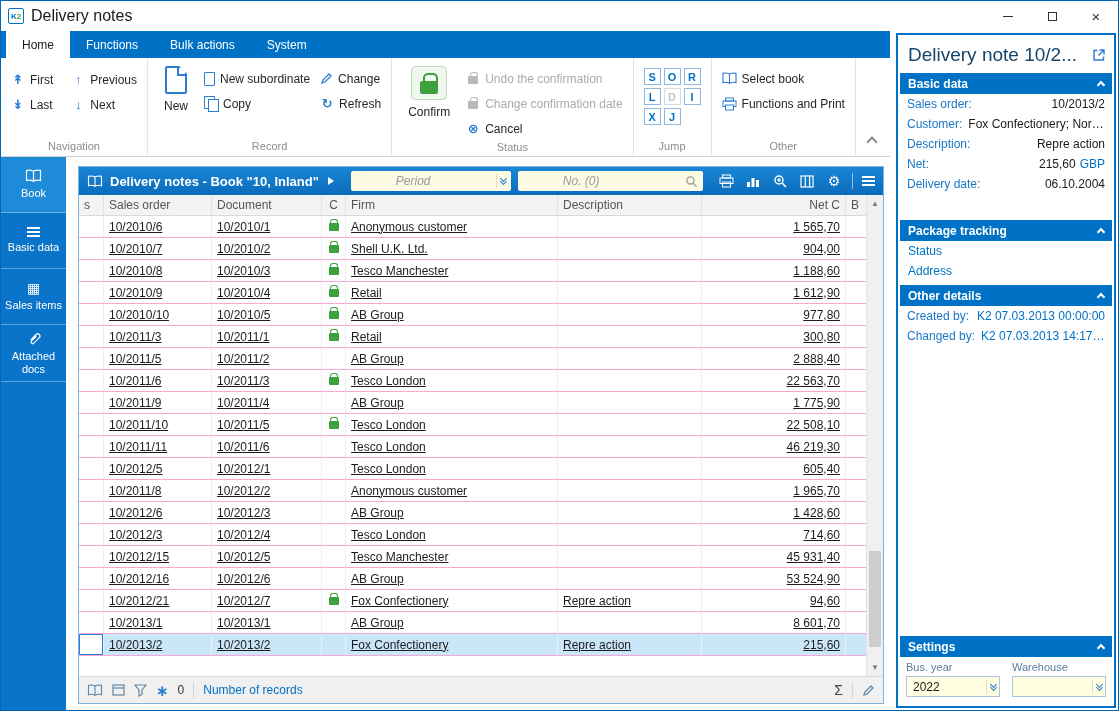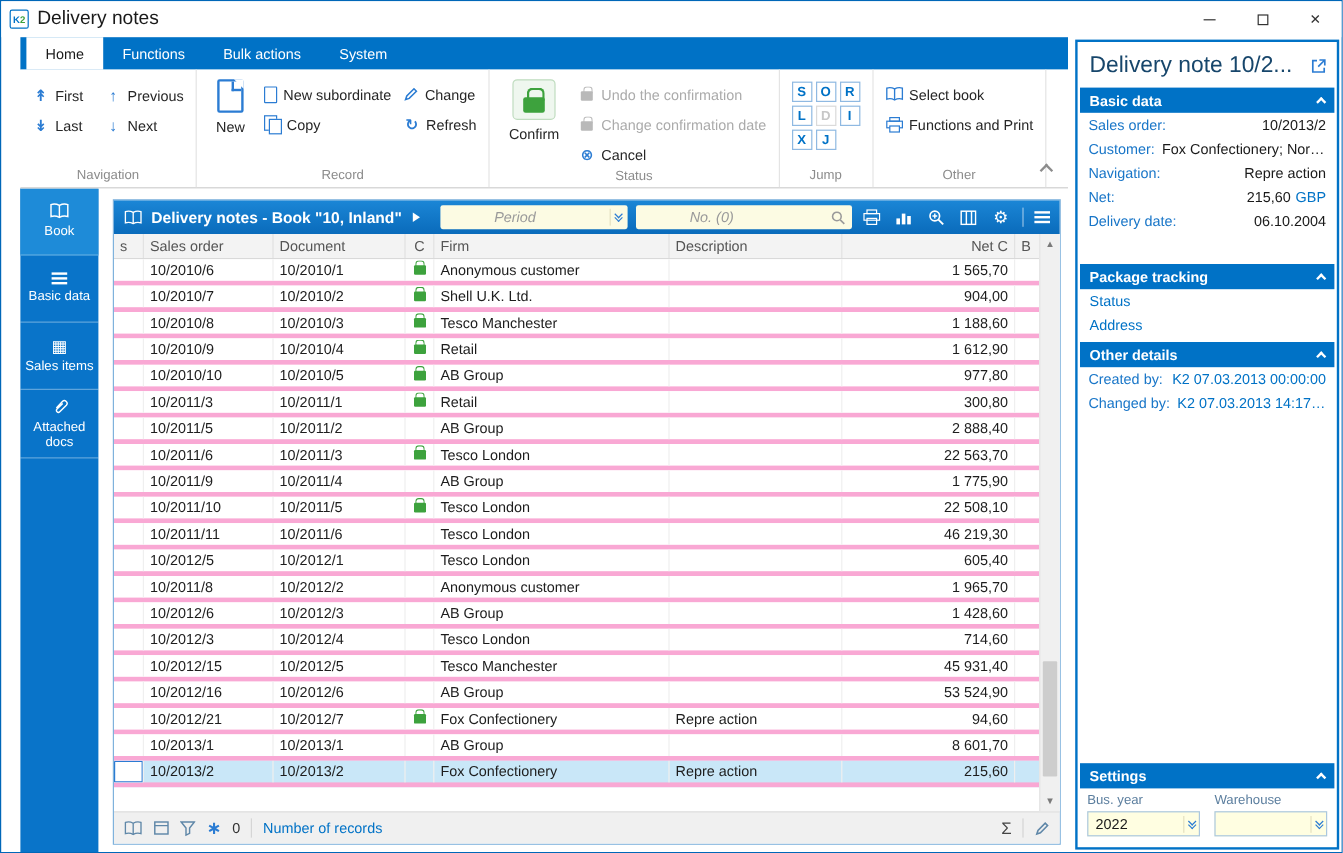--- a/index.html
+++ b/index.html
@@ -13,21 +13,21 @@
   .appico { width:16px; height:16px; border:1px solid #0072C6; border-radius:2px; font-size:8px; font-weight:bold;
             color:#0072C6; display:flex; align-items:center; justify-content:center; background:#fff; }
   .appico i { font-style:normal; } .appico b { color:#3DA23D; }
   .titlebar .ttl { font-size:16px; color:#1a1a1a; margin-left:7px; flex:1; }
   .winbtn { width:44px; height:30px; display:flex; align-items:center; justify-content:center; color:#333; font-size:15px; cursor:default; }
   .min-glyph { width:10px; height:1px; background:#333; display:inline-block; }
   .max-glyph { width:9px; height:9px; border:1px solid #333; display:inline-block; }
 
   
   .app-row { flex:1; display:flex; min-height:0; }
-  .main-col { flex:1; display:flex; flex-direction:column; min-width:0;padding-left:16px; }
+  .main-col { flex:1; display:flex; flex-direction:column; min-width:0; }
 
   
   .tab-row { height:27px; background:#0072C6; display:flex; align-items:stretch; padding-left:5px; flex:0 0 auto; }
   .rtab { color:#fff; font-size:12px; display:flex; align-items:center; padding:0 16px; cursor:default; }
   .rtab.active { background:#fff; color:#1a1a1a; }
 
   
   .ribbon { height:99px; background:#fff; border-bottom:1px solid #cfcfcf; display:flex; position:relative; flex:0 0 auto; }
   .rgroup { display:flex; flex-direction:column; border-right:1px solid #e4e4e4; }
   .rbody { flex:1; display:flex; align-items:flex-start; padding:7px 10px 0 10px; gap:10px; }
@@ -85,21 +85,21 @@
   .hicons { margin-left:auto; display:flex; align-items:center; gap:9px; }
   .hico { display:flex; align-items:center; justify-content:center; width:18px; height:18px; color:#fff; }
   .vsep-w { width:1px; height:16px; background:rgba(255,255,255,.55); }
   .gearg { font-size:14px; color:#fff; line-height:1; }
 
   .grid { flex:1; display:flex; flex-direction:column; position:relative; min-height:0; background:#fff; }
   .thead { display:flex; height:21px; background:#F3F3F3; border-bottom:1px solid #D9D9D9; color:#555;
            font-size:12px; align-items:center; margin-right:17px; flex:0 0 auto; }
   .th { padding:0 5px; border-right:1px solid #E2E2E2; height:100%; display:flex; align-items:center; white-space:nowrap; overflow:hidden; }
   .rows-area { flex:1; margin-right:17px; overflow:hidden; }
-  .trow { display:flex; height:22px; font-size:12px; color:#1d1d1d; border-bottom:4px solid #f9a8d4; background:#fff; }
+  .trow { display:flex; height:22px; font-size:12px; color:#1d1d1d; border-bottom:1px solid #f9a8d4; background:#fff;text-decoration:underline; }
   .trow.sel { background:#C9E7F8; }
   .td { padding:0 5px; border-right:1px solid #EFEFEF; display:flex; align-items:center; white-space:nowrap; overflow:hidden; }
   .td.focus { box-shadow:inset 0 0 0 1px #2B7CD3; background:#fff; border-radius:1px; }
   .c-s   { width:25px; flex:0 0 auto; }
   .c-so  { width:108px; flex:0 0 auto; }
   .c-doc { width:110px; flex:0 0 auto; }
   .c-lock{ width:24px; flex:0 0 auto; justify-content:center; }
   .c-firm{ flex:1 1 auto; min-width:0; }
   .c-desc{ width:144px; flex:0 0 auto; }
   .c-net { width:144px; flex:0 0 auto; justify-content:flex-end; text-align:right; }
@@ -706,21 +706,21 @@
       </div>
       <div class="kv">
           <span class="k">Sales order:</span>
           <span class="v">10/2013/2</span>
         </div>
       <div class="kv">
           <span class="k">Customer:</span>
           <span class="v">Fox Confectionery; Nort...</span>
         </div>
       <div class="kv">
-          <span class="k">Navigation:</span>
+          <span class="k">Description:</span>
           <span class="v">Repre action</span>
         </div>
       <div class="kv">
           <span class="k">Net:</span>
           <span class="v"><span>215,60</span><span class="cur">GBP</span></span>
         </div>
       <div class="kv">
           <span class="k">Delivery date:</span>
           <span class="v">06.10.2004</span>
         </div>

